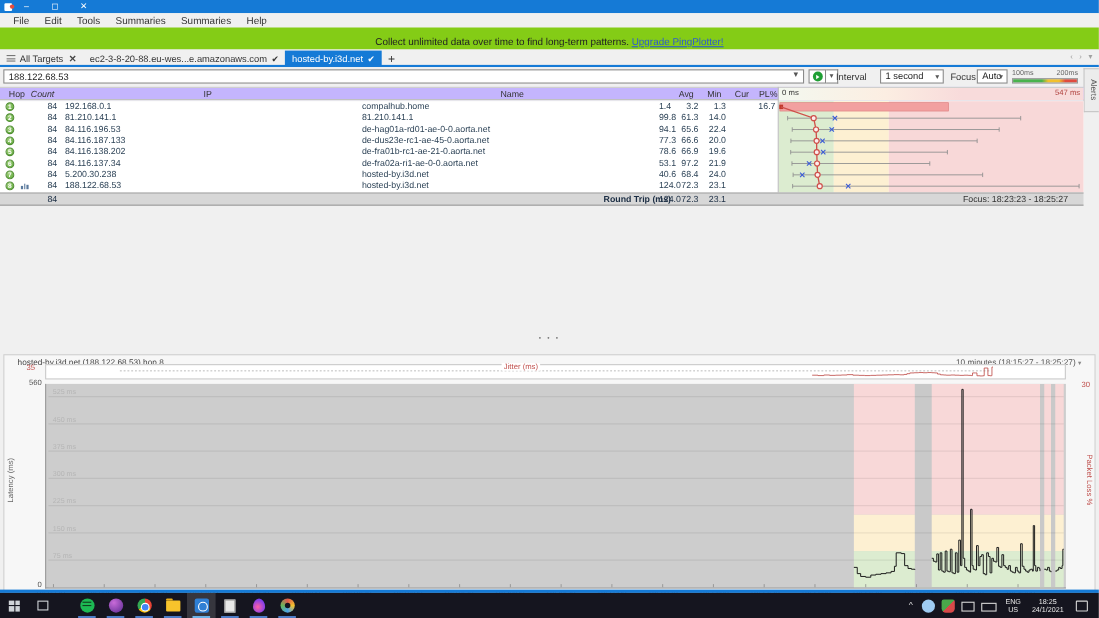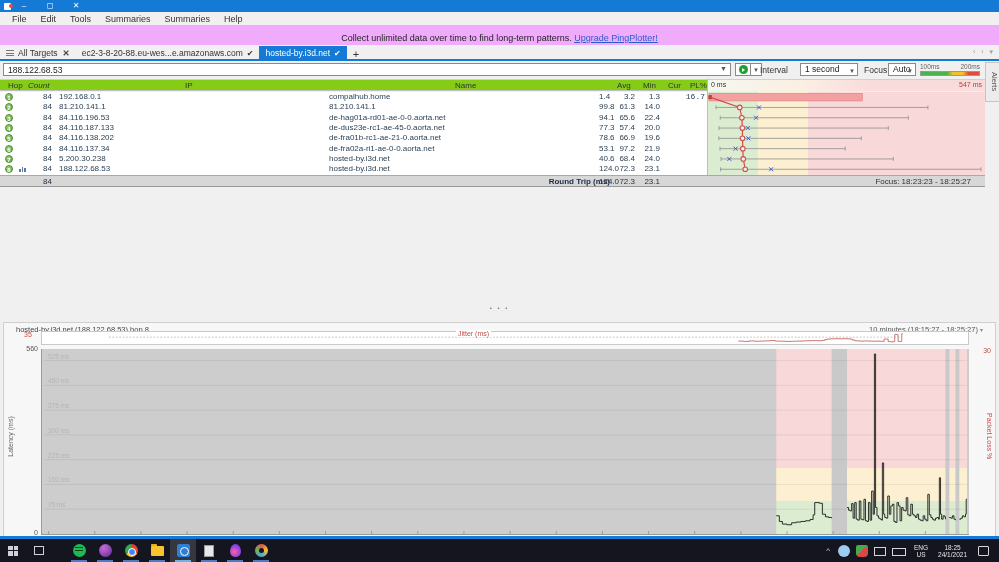--- a/index.html
+++ b/index.html
@@ -12,21 +12,21 @@
   .app-ico { width:7px; height:7px; margin-left:4px; background:#fff; border-radius:1px; position:relative; }
   .app-ico:after { content:""; position:absolute; right:-2px; top:1px; width:4px; height:4px; background:#e74c3c; border-radius:50%; }
   .title-text { color:#fff; font-size:8px; margin-left:6px; flex:1; }
   .winbtn { color:#fff; font-size:8px; width:26px; text-align:center; height:12px; line-height:12px; }
 
   
   .menubar { left:0; top:12px; width:999px; height:13px; background:#f0f0f0; display:flex; align-items:center; padding-left:5px; }
   .menu-item { font-size:9px; color:#333; padding:0 7px; }
 
   
-  .notif { left:0; top:25px; width:999px; height:20px; background:#f0abfc; text-align:center; font-size:9px; line-height:26px; color:#222; }
+  .notif { left:0; top:25px; width:999px; height:20px; background:#84cc16; text-align:center; font-size:9px; line-height:26px; color:#222; }
   .notif a { color:#2d5bd0; text-decoration:underline; }
 
   
   .tabbar { left:0; top:45px; width:999px; height:15px; background:#f0f0f0; display:flex; align-items:flex-end; }
   .tab { height:14px; display:flex; align-items:center; font-size:8.5px; padding:0 6px; color:#333; white-space:nowrap; }
   .tab .hamb { width:8px; height:6px; border-top:1px solid #777; border-bottom:1px solid #777; position:relative; margin-right:4px; }
   .tab .hamb:after { content:""; position:absolute; left:0; top:2px; width:8px; height:1px; background:#777; }
   .tab .closex { margin-left:5px; color:#444; font-weight:bold; }
   .tab .chk { margin-left:4px; font-size:8px; }
   .tab.active { background:#157ad6; color:#fff; }
@@ -43,39 +43,39 @@
   .playcirc:after { content:""; position:absolute; left:3.5px; top:2.5px; border-left:3px solid #fff; border-top:2px solid transparent; border-bottom:2px solid transparent; }
   .playdrop { position:absolute; left:751px; top:2px; width:11px; height:13px; background:#fff; border:1px solid #8a8a8a; border-left:none; font-size:6px; color:#555; text-align:center; line-height:13px; }
   .tb-label { position:absolute; top:4px; font-size:8.5px; color:#333; }
   .combo { position:absolute; top:2px; height:13px; background:#fff; border:1px solid #8a8a8a; font-size:8.5px; line-height:11px; padding-left:4px; color:#222; }
   .combo .arr { position:absolute; right:2px; top:2px; font-size:6px; color:#555; }
   .scale-lbls { position:absolute; left:920px; top:2px; width:60px; font-size:6.5px; color:#666; display:flex; justify-content:space-between; }
   .scale-bar { position:absolute; left:920px; top:10px; width:60px; height:5px; background:linear-gradient(to right,#49b34d 0%,#49b34d 45%,#f2c12e 55%,#f2c12e 72%,#e04b3f 82%,#e04b3f 100%); border:1px solid #999; }
   .alerts-tab { position:absolute; right:0; top:62px; width:14px; height:40px; background:#ececec; border:1px solid #c5c5c5; border-right:none; writing-mode:vertical-rl; font-size:7.5px; color:#555; text-align:center; }
 
   
-  .thead { left:0; top:79px; width:985px; height:12px; background:#84cc16; border-top:1px solid #cfcfcf; border-bottom:1px solid #c0c0c0; font-size:8px; color:#333; }
+  .thead { left:0; top:79px; width:985px; height:12px; background:#c4b5fd; border-top:1px solid #cfcfcf; border-bottom:1px solid #c0c0c0; font-size:8px; color:#333; }
   .thead span { position:absolute; top:1px; }
   .lat-head { position:absolute; left:708px; top:0; width:277px; height:11px; background:linear-gradient(to right,#f3f8ef 0%,#fceee2 35%,#f8dbdb 60%,#f8dbdb 100%); }
   .lat-head .z { position:absolute; left:3px; font-size:7px; color:#333; }
   .lat-head .t { position:absolute; left:0; width:100%; text-align:center; font-size:8px; color:#333; }
   .lat-head .m { position:absolute; right:3px; font-size:7px; color:#b0413e; }
   .tbody { left:0; top:92px; width:985px; height:83px; background:#fff; }
   .zone { position:absolute; top:0; height:83px; }
   .trow { position:absolute; left:0; width:985px; height:10.3px; font-size:8px; line-height:10.3px; color:#2d4357; }
   .hopbadge { position:absolute; left:5px; top:1px; width:8px; height:8px; border-radius:50%; background:radial-gradient(circle at 35% 30%,#9ed077,#61a83e); border:0.5px solid #4e8c31; color:#fff; font-size:6px; line-height:8px; text-align:center; font-weight:bold; }
   .rowchart { position:absolute; left:19px; top:3px; width:8px; height:5px; display:flex; align-items:flex-end; gap:1px; }
   .rowchart i { display:block; width:1.5px; background:#5b7a9d; }
   .c-count { position:absolute; left:0px; width:52px; text-align:right; }
   .c-ip { position:absolute; left:59px; }
   .c-name { position:absolute; left:329px; }
   .c-avg { position:absolute; left:585px; width:50px; text-align:right; }
   .c-min { position:absolute; left:612px; width:48px; text-align:right; }
   .c-cur { position:absolute; left:599px; width:50px; text-align:left; }
-  .c-pl  { position:absolute; left:662px; width:43px; text-align:right;font-family:Liberation Mono, monospace; }
+  .c-pl  { position:absolute; left:662px; width:43px; text-align:right; }
   .tfoot { left:0; top:175px; width:985px; height:12px; background:#d7d7d7; border-top:1px solid #a9a9a9; border-bottom:1px solid #9a9a9a; font-size:8px; line-height:11px; color:#1c2e44; }
   .tfoot .rt { position:absolute; left:420px; width:190px; text-align:right; font-weight:bold; }
   .tfoot .focus { position:absolute; right:14px; color:#333; }
   .latgraph { left:708px; top:92px; }
   .v-edge { left:707px; top:79px; width:1px; height:96px; background:#bdbdbd; }
 
   
   .splitter { left:0; top:304px; width:999px; height:8px; text-align:center; font-size:6px; color:#777; letter-spacing:2px; line-height:8px; }
 
   
@@ -241,21 +241,21 @@
       <span class="c-avg">65.6</span>
       <span class="c-min">22.4</span>
       <span class="c-cur">94.1</span>
       <span class="c-pl"></span>
     </div>
     <div class="trow" style="top: 30.9px;">
       <div class="hopbadge">4</div>
       <span class="c-count">84</span>
       <span class="c-ip">84.116.187.133</span>
       <span class="c-name">de-dus23e-rc1-ae-45-0.aorta.net</span>
-      <span class="c-avg">57.4</span>
+      <span class="c-avg">66.6</span>
       <span class="c-min">20.0</span>
       <span class="c-cur">77.3</span>
       <span class="c-pl"></span>
     </div>
     <div class="trow" style="top: 41.2px;">
       <div class="hopbadge">5</div>
       <span class="c-count">84</span>
       <span class="c-ip">84.116.138.202</span>
       <span class="c-name">de-fra01b-rc1-ae-21-0.aorta.net</span>
       <span class="c-avg">66.9</span>

